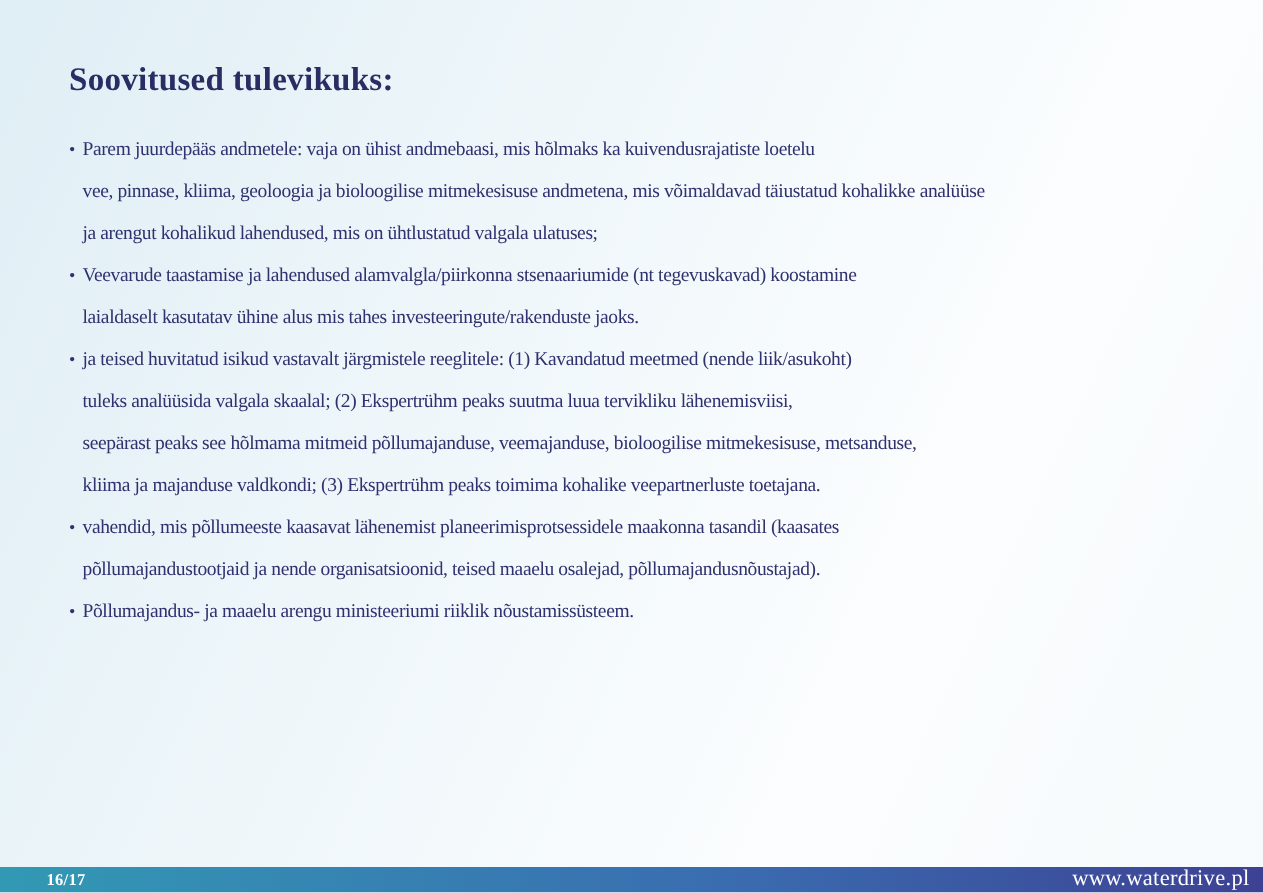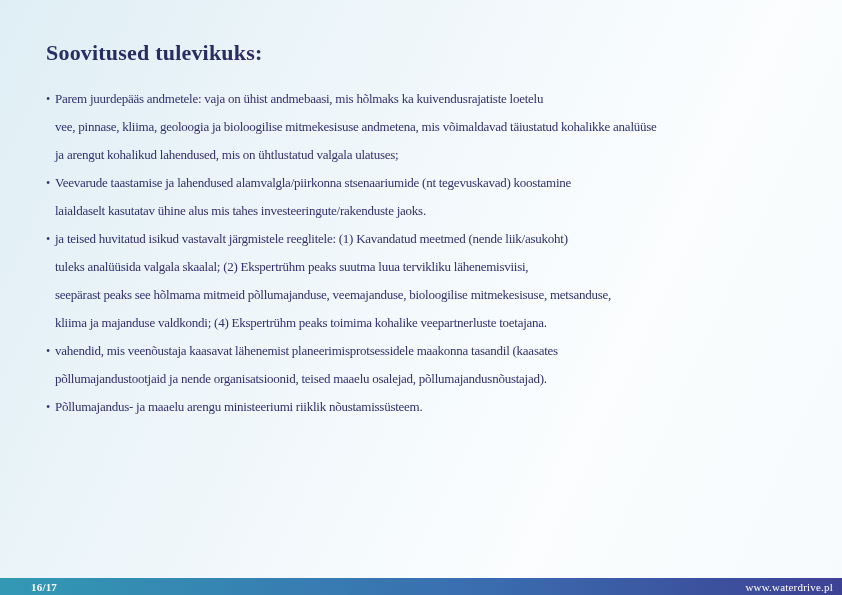--- a/index.html
+++ b/index.html
@@ -65,21 +65,21 @@
     color: #ffffff;
   }
   .page-number {
     padding-left: 31px;
     font-size: 11px;
     font-weight: bold;
     letter-spacing: 0.2px;
   }
   .website {
     padding-right: 9px;
-    font-size: 11px;
+    font-size: 15px;
     letter-spacing: 0.2px;
   }
 </style>
 </head>
 <body>
 
 <div class="slide">
 
   <h1 class="slide-title">Soovitused tulevikuks:</h1>
 
@@ -101,28 +101,28 @@
         <div class="line">laialdaselt kasutatav ühine alus mis tahes investeeringute/rakenduste jaoks.</div>
       </div>
     </div>
 
     <div class="bullet-item">
       <span class="bullet-marker">•</span>
       <div class="bullet-lines">
         <div class="line">ja teised huvitatud isikud vastavalt järgmistele reeglitele: (1) Kavandatud meetmed (nende liik/asukoht)</div>
         <div class="line">tuleks analüüsida valgala skaalal; (2) Ekspertrühm peaks suutma luua tervikliku lähenemisviisi,</div>
         <div class="line">seepärast peaks see hõlmama mitmeid põllumajanduse, veemajanduse, bioloogilise mitmekesisuse, metsanduse,</div>
-        <div class="line">kliima ja majanduse valdkondi; (4) Ekspertrühm peaks toimima kohalike veepartnerluste toetajana.</div>
+        <div class="line">kliima ja majanduse valdkondi; (3) Ekspertrühm peaks toimima kohalike veepartnerluste toetajana.</div>
       </div>
     </div>
 
     <div class="bullet-item">
       <span class="bullet-marker">•</span>
       <div class="bullet-lines">
-        <div class="line">vahendid, mis veenõustaja kaasavat lähenemist planeerimisprotsessidele maakonna tasandil (kaasates</div>
+        <div class="line">vahendid, mis põllumeeste kaasavat lähenemist planeerimisprotsessidele maakonna tasandil (kaasates</div>
         <div class="line">põllumajandustootjaid ja nende organisatsioonid, teised maaelu osalejad, põllumajandusnõustajad).</div>
       </div>
     </div>
 
     <div class="bullet-item">
       <span class="bullet-marker">•</span>
       <div class="bullet-lines">
         <div class="line">Põllumajandus- ja maaelu arengu ministeeriumi riiklik nõustamissüsteem.</div>
       </div>
     </div>

